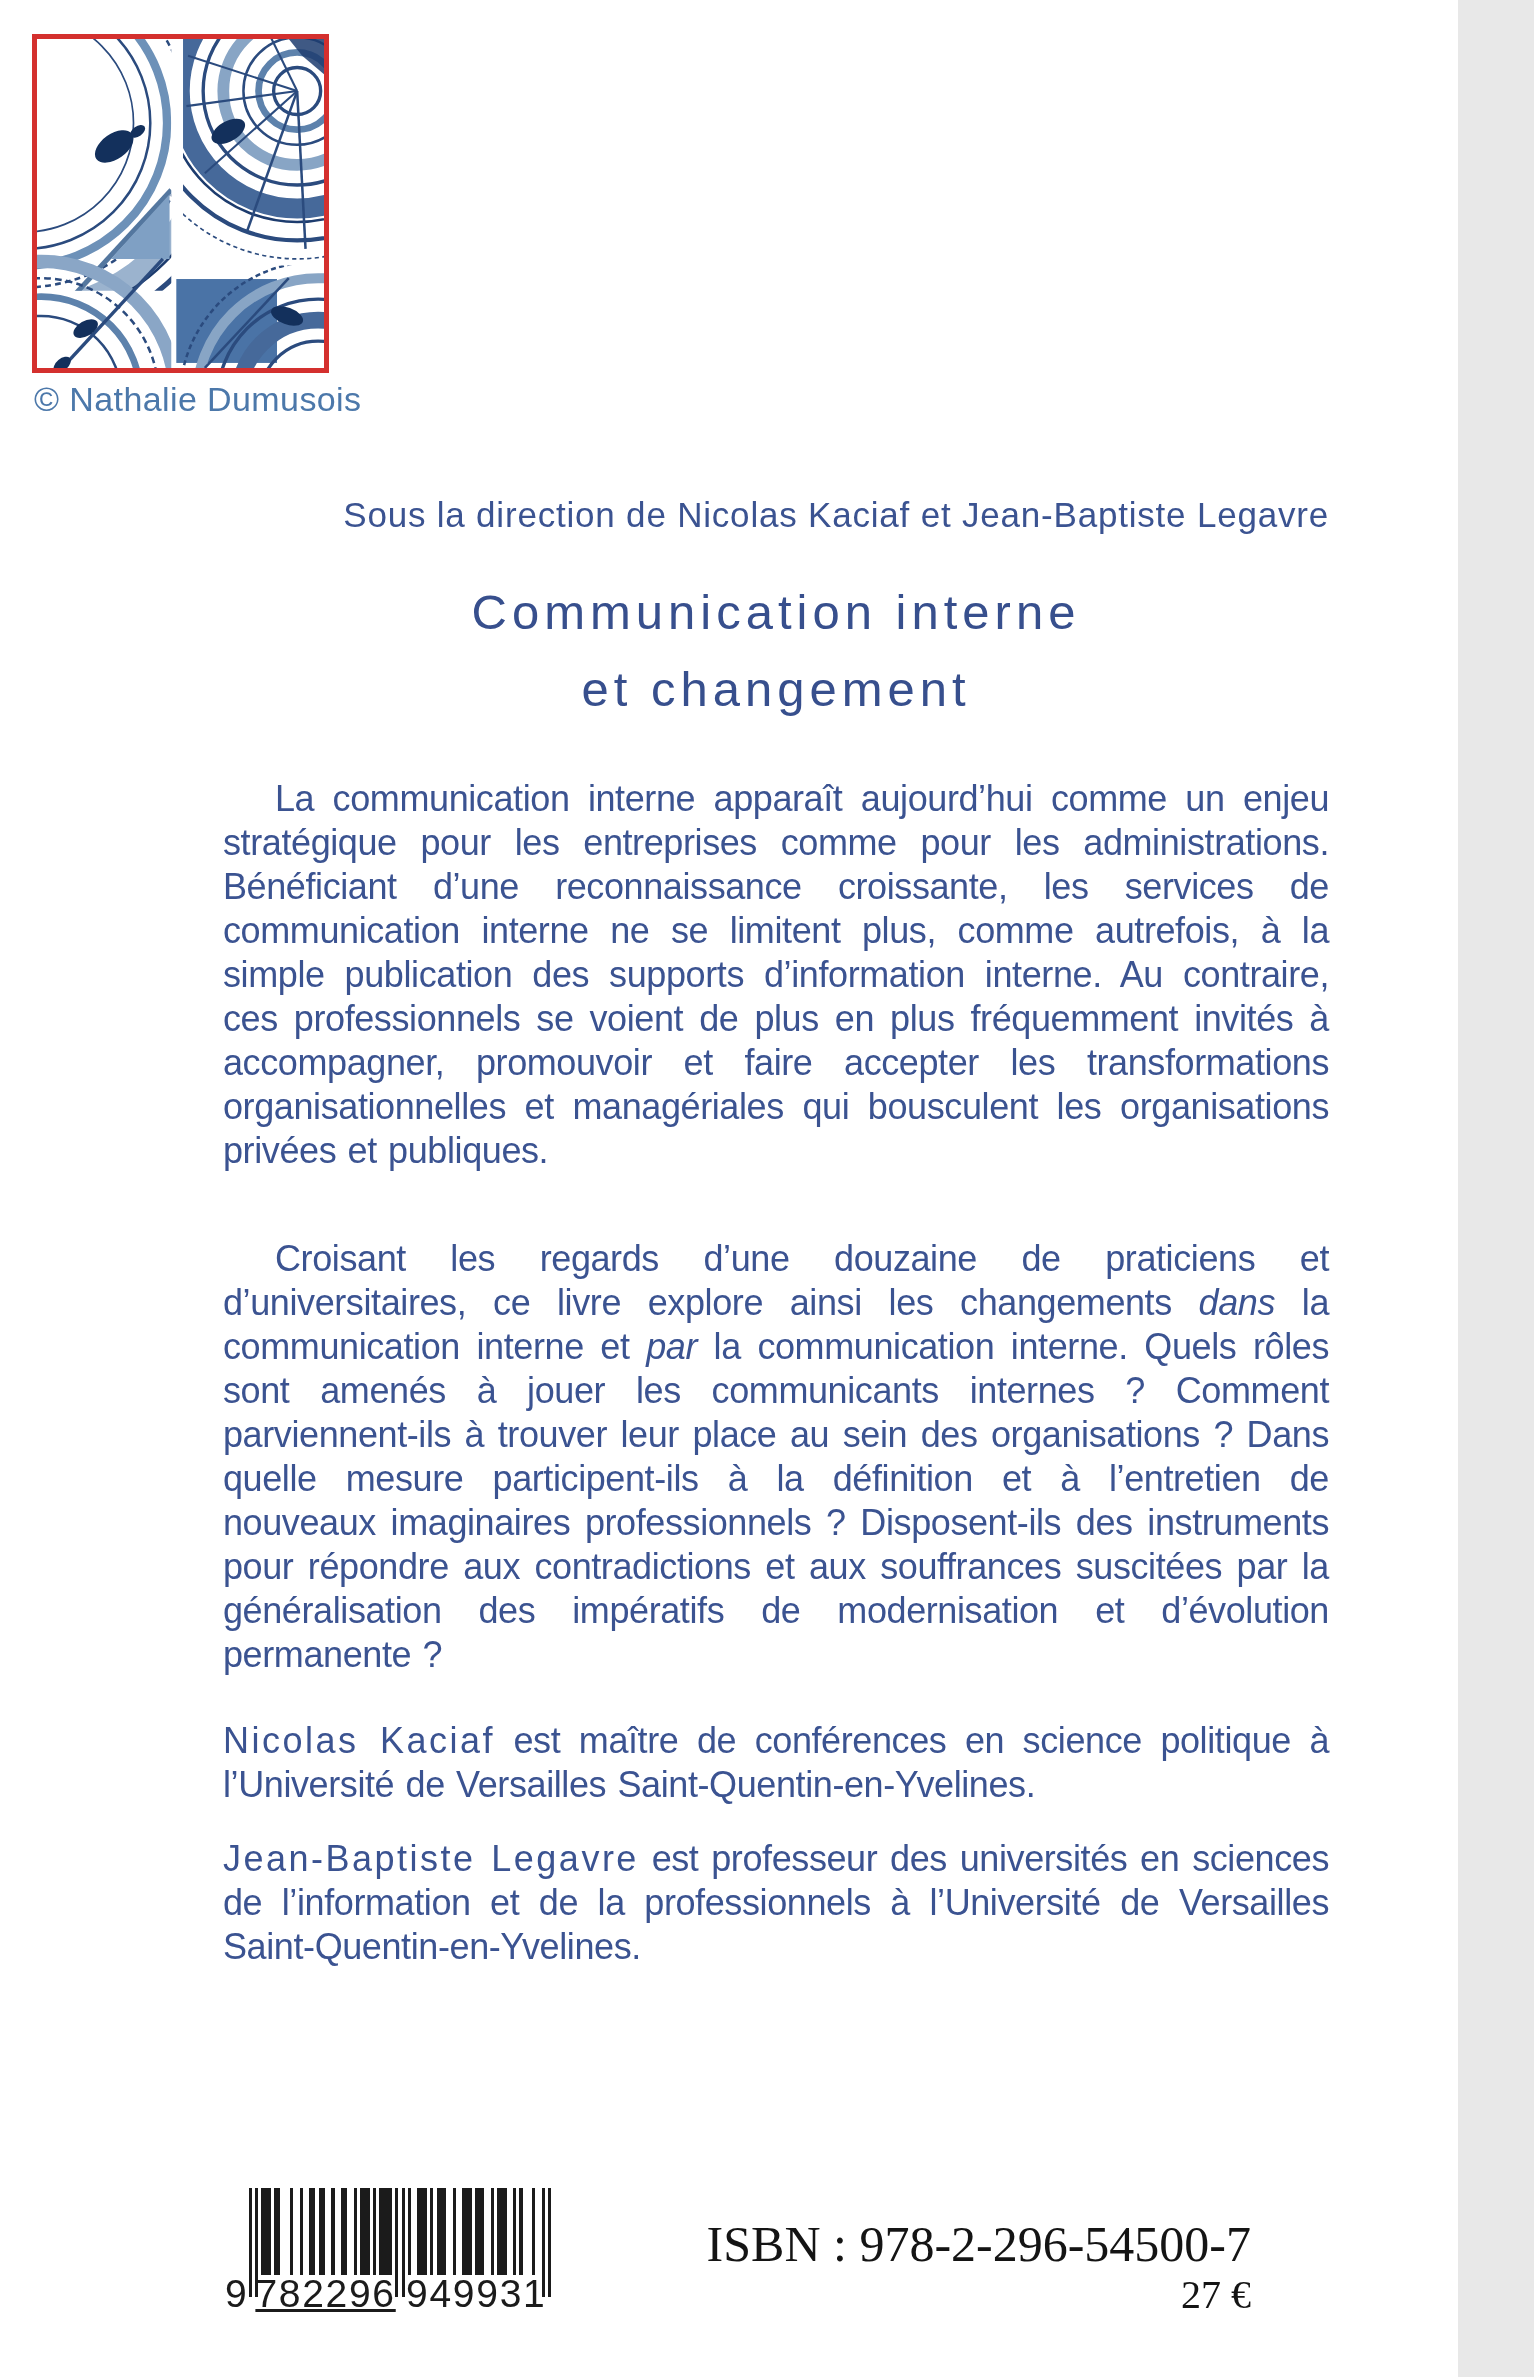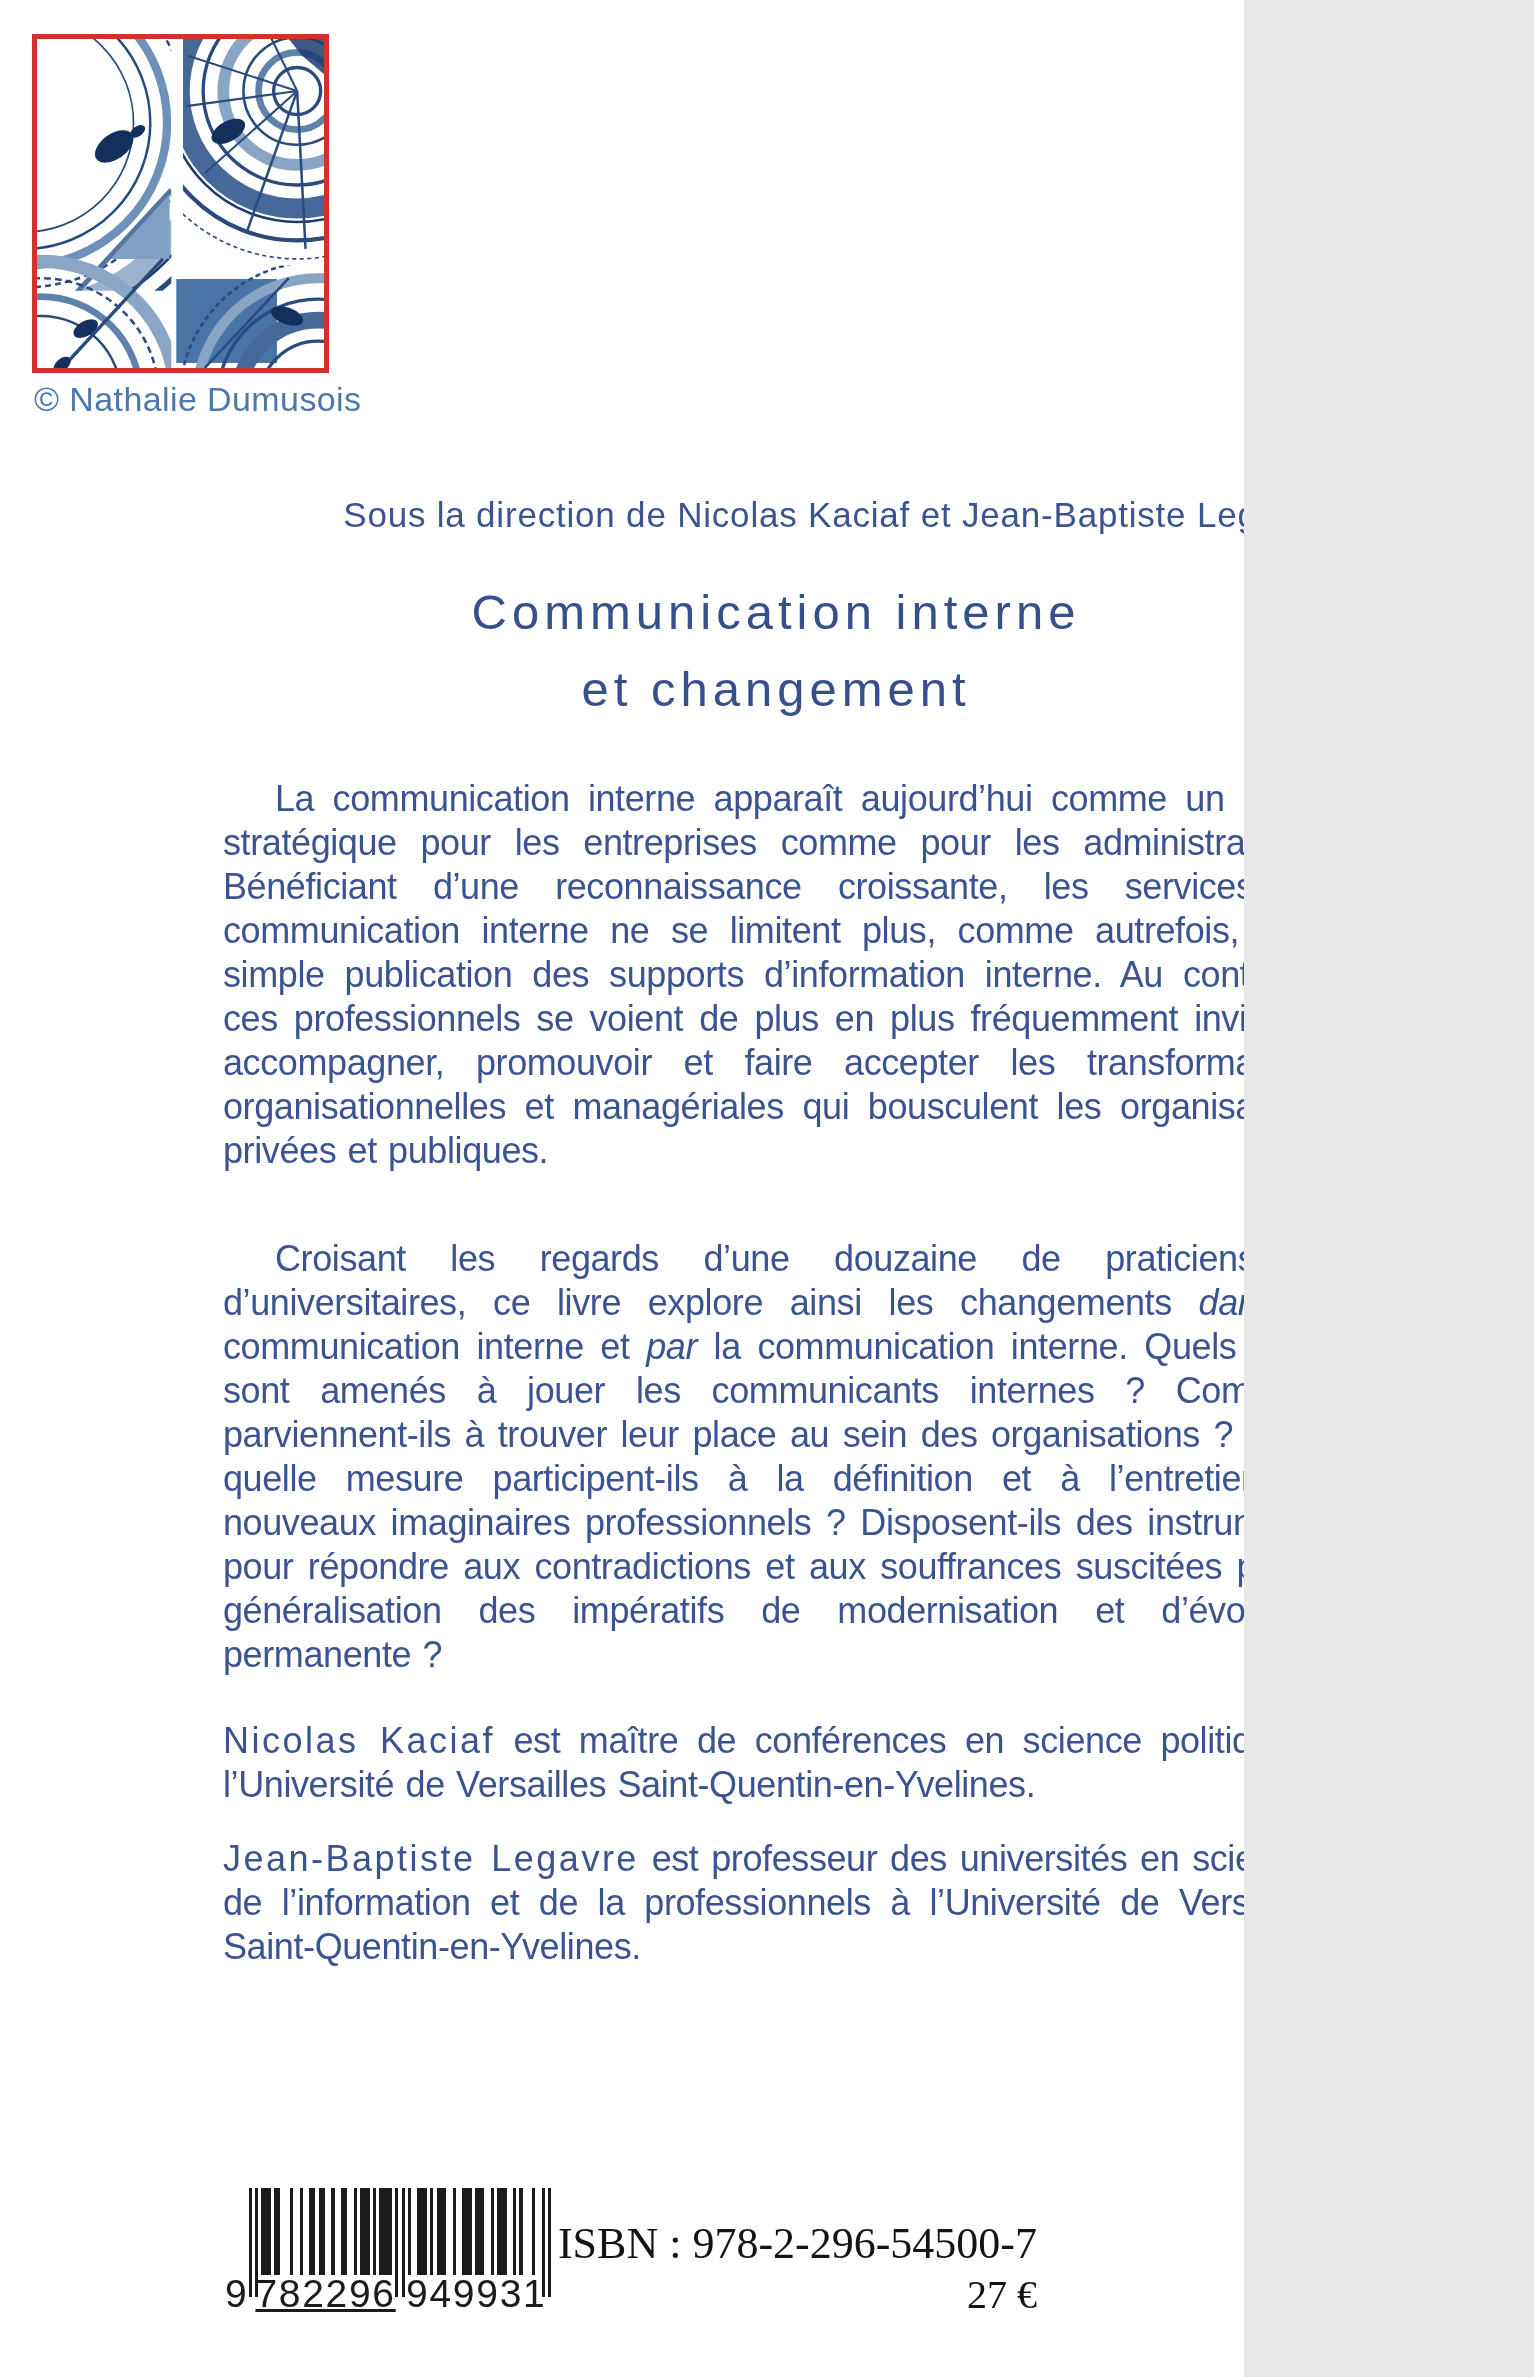--- a/index.html
+++ b/index.html
@@ -1,18 +1,18 @@
 <!DOCTYPE html>
 <html style="font-size:13.4px"><head>
 <meta charset="utf-8">
 <style>
   html,body{margin:0;padding:0;background:#e8e8e8;}
   .page{
     position:relative;
-    width:1244px;height:2377px;
+    width:1458px;height:2377px;
     background:#ffffff;
     font-family:"Liberation Sans", sans-serif;
     overflow:hidden;
   }
 
   
   .art-frame{
     position:absolute;left:32px;top:34px;
     width:297px;height:339px;
     border:5px solid #d4302e;
@@ -67,21 +67,21 @@
   }
   .nums .n-prefix{width:22px;}
   .nums .n-g1{width:139px;margin-left:8.4px;text-align:center;text-decoration:underline;}
   .nums .n-g2{width:139px;margin-left:11.7px;text-align:center;}
 
   .isbn-block{
     position:absolute;right:207px;top:2223px;
     text-align:right;color:#141414;
     font-family:"Liberation Serif", serif;
   }
-  .isbn-line{font-size:44px;line-height:42px;white-space:nowrap;}
+  .isbn-line{font-size:50px;line-height:42px;white-space:nowrap;}
   .price-line{font-size:40px;line-height:44px;margin-top:8.4px;white-space:nowrap;}
 </style>
 </head>
 <body>
 
 <div class="page">
 
   <div class="art-frame">
     <svg viewBox="0 0 342 392">
       <defs>

